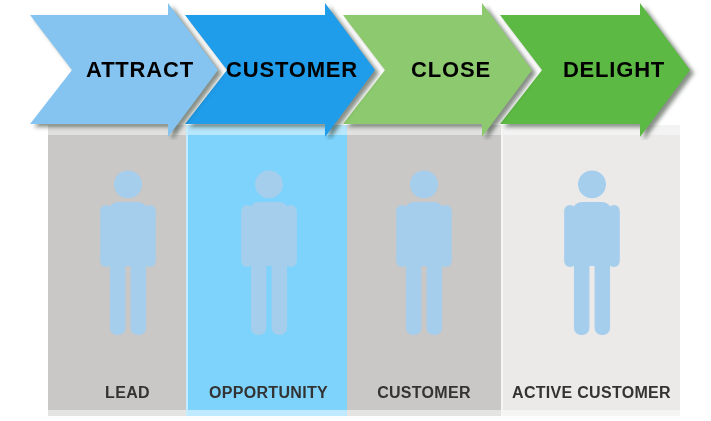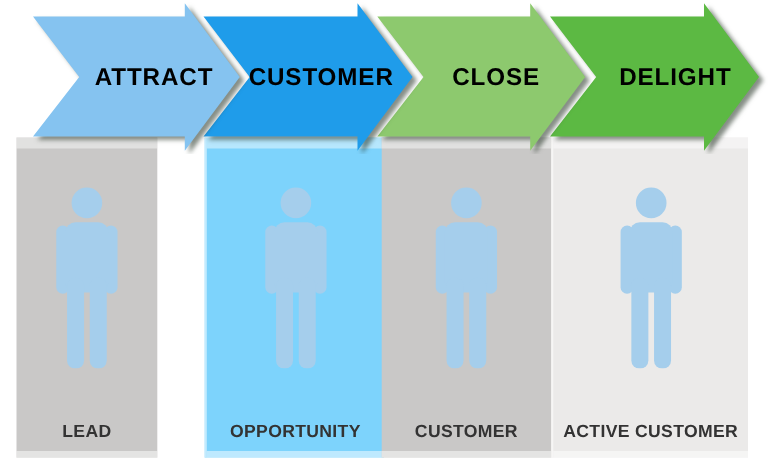--- a/index.html
+++ b/index.html
@@ -18,21 +18,21 @@
     background:#cccccc;
   }
   .column .bevel-top{
     position:absolute;left:0;top:0;right:0;height:10px;
     background:rgba(255,255,255,0.45);
   }
   .column .bevel-bottom{
     position:absolute;left:0;bottom:0;right:0;height:6px;
     background:rgba(255,255,255,0.5);
   }
-  .col-1{left:15px;width:128px;}
+  .col-1{left:48px;width:128px;padding-left:31px;}
   .col-2{left:186px;width:161px;border-left:2px solid rgba(255,255,255,0.55);}
   .col-3{left:347px;width:154px;}
   .col-4{left:501px;width:177px;border-left:2px solid rgba(255,255,255,0.55);}
 
   .person{
     position:absolute;
     left:50%;top:45px;
     transform:translateX(-50%);
     width:62px;height:165px;
   }

